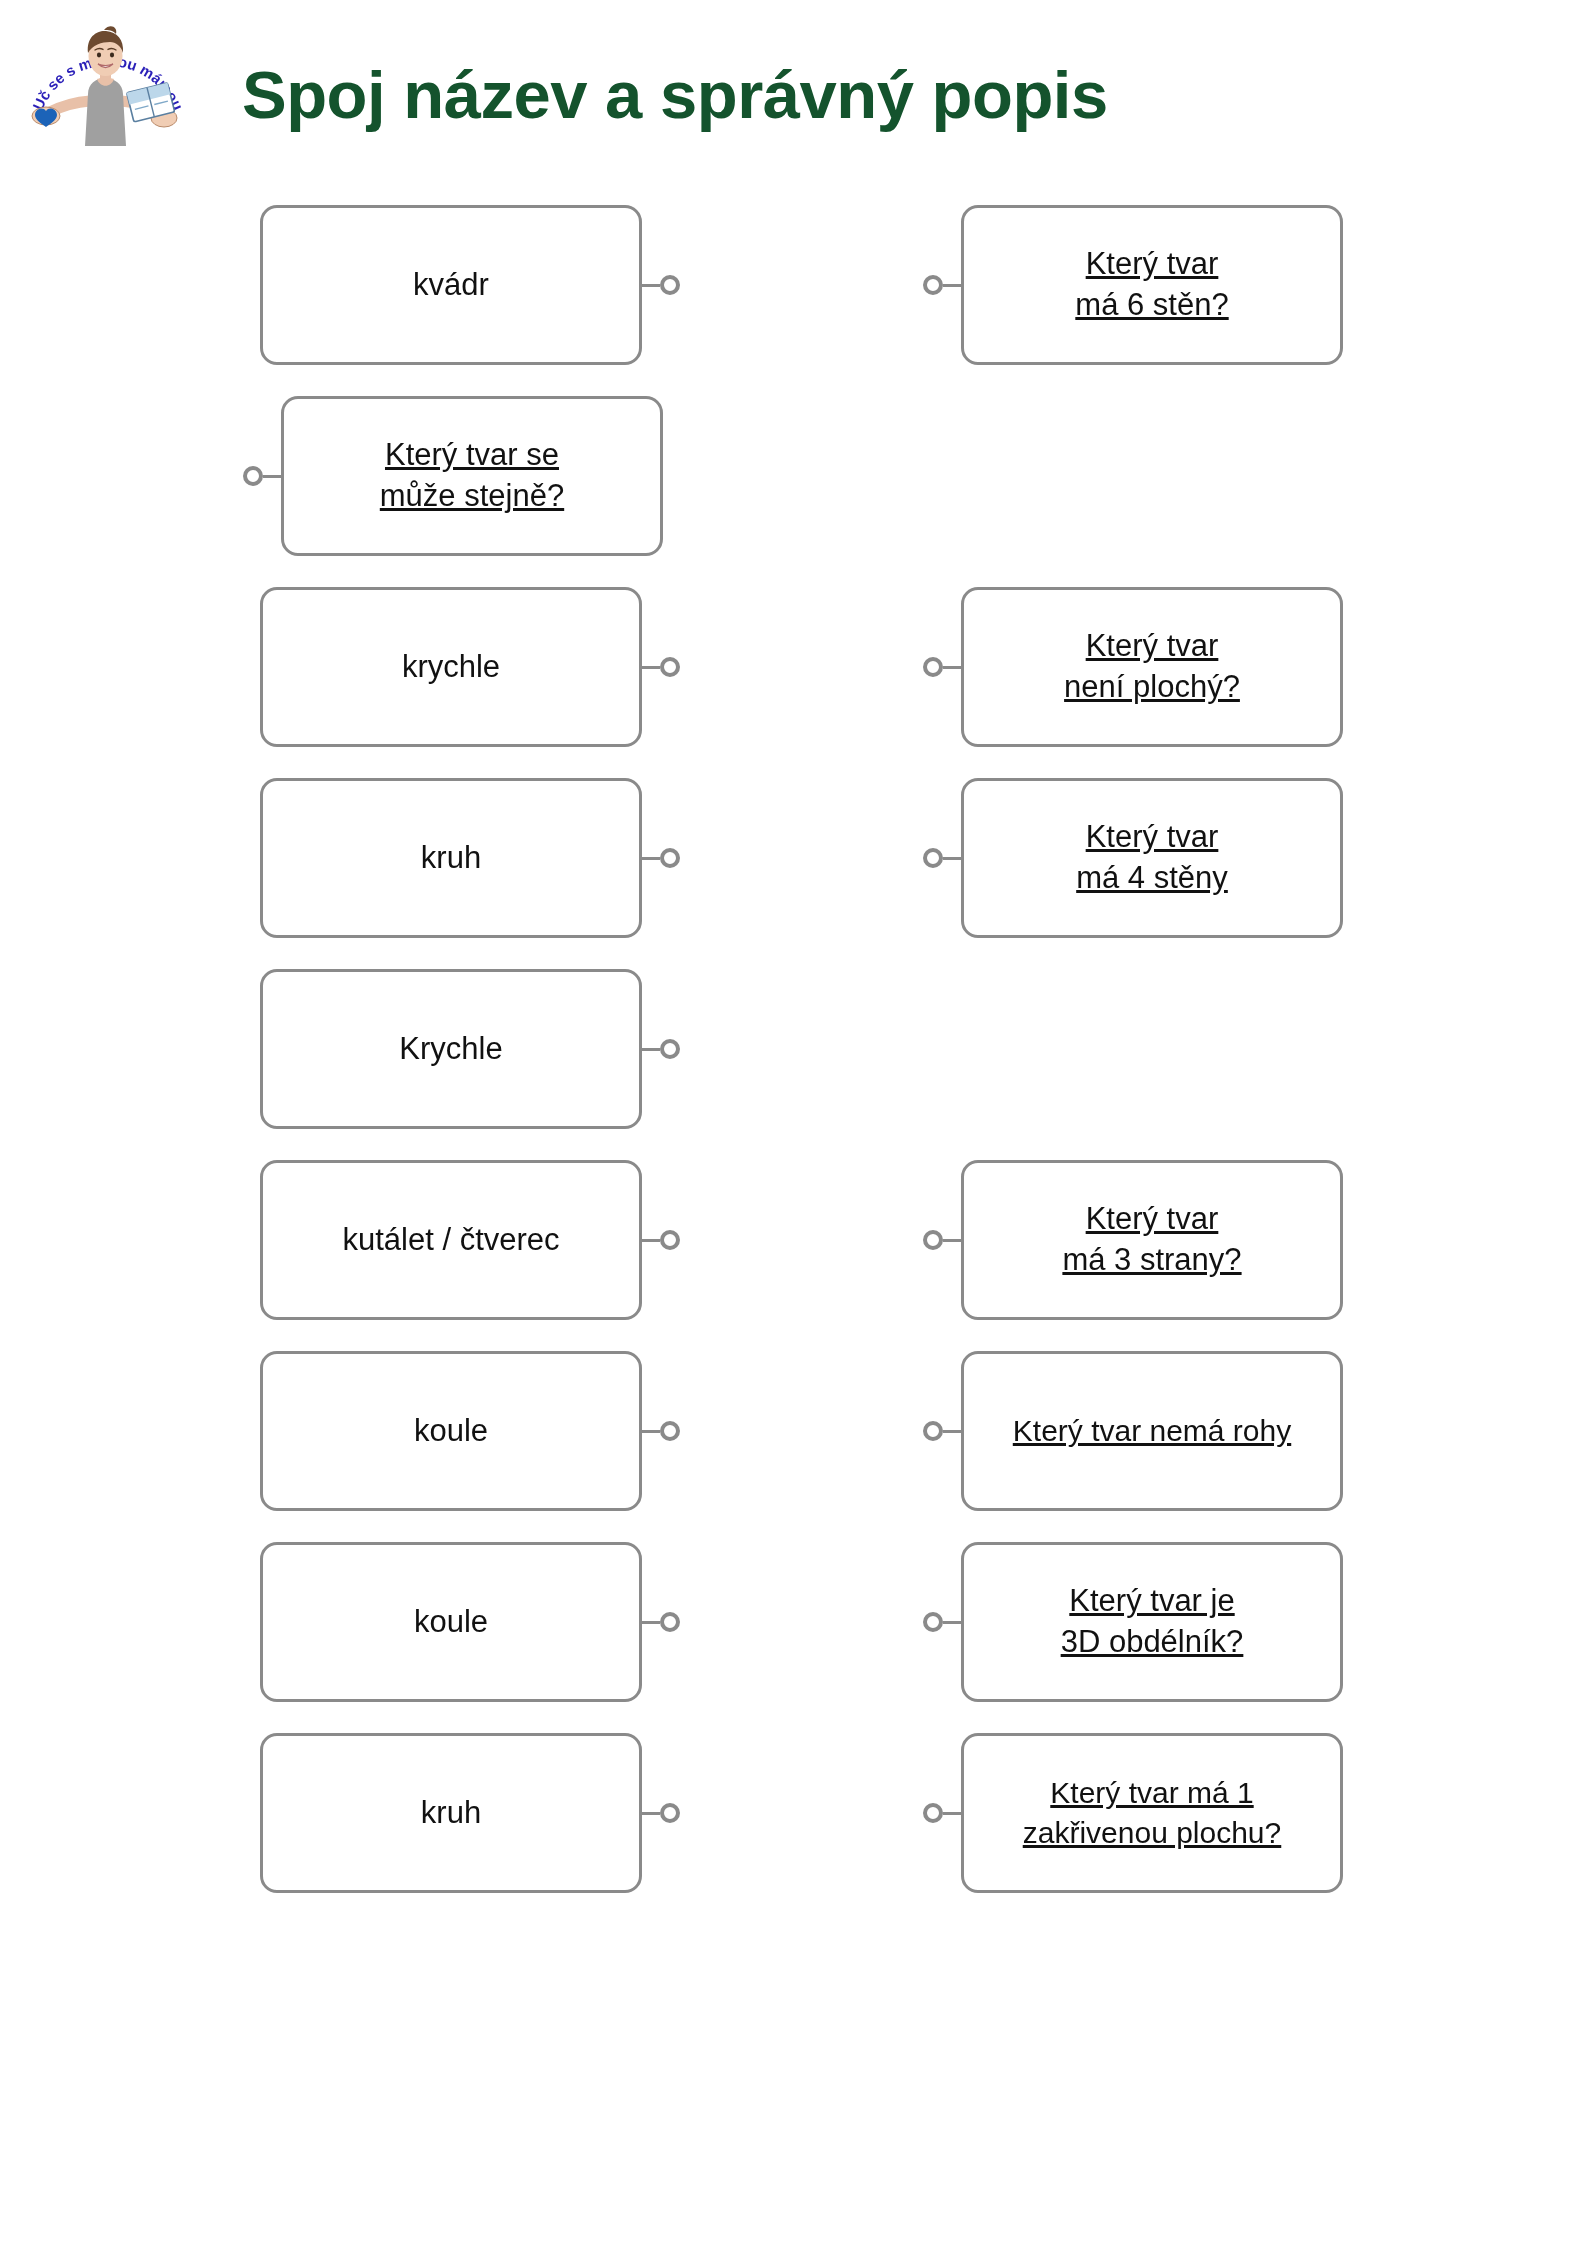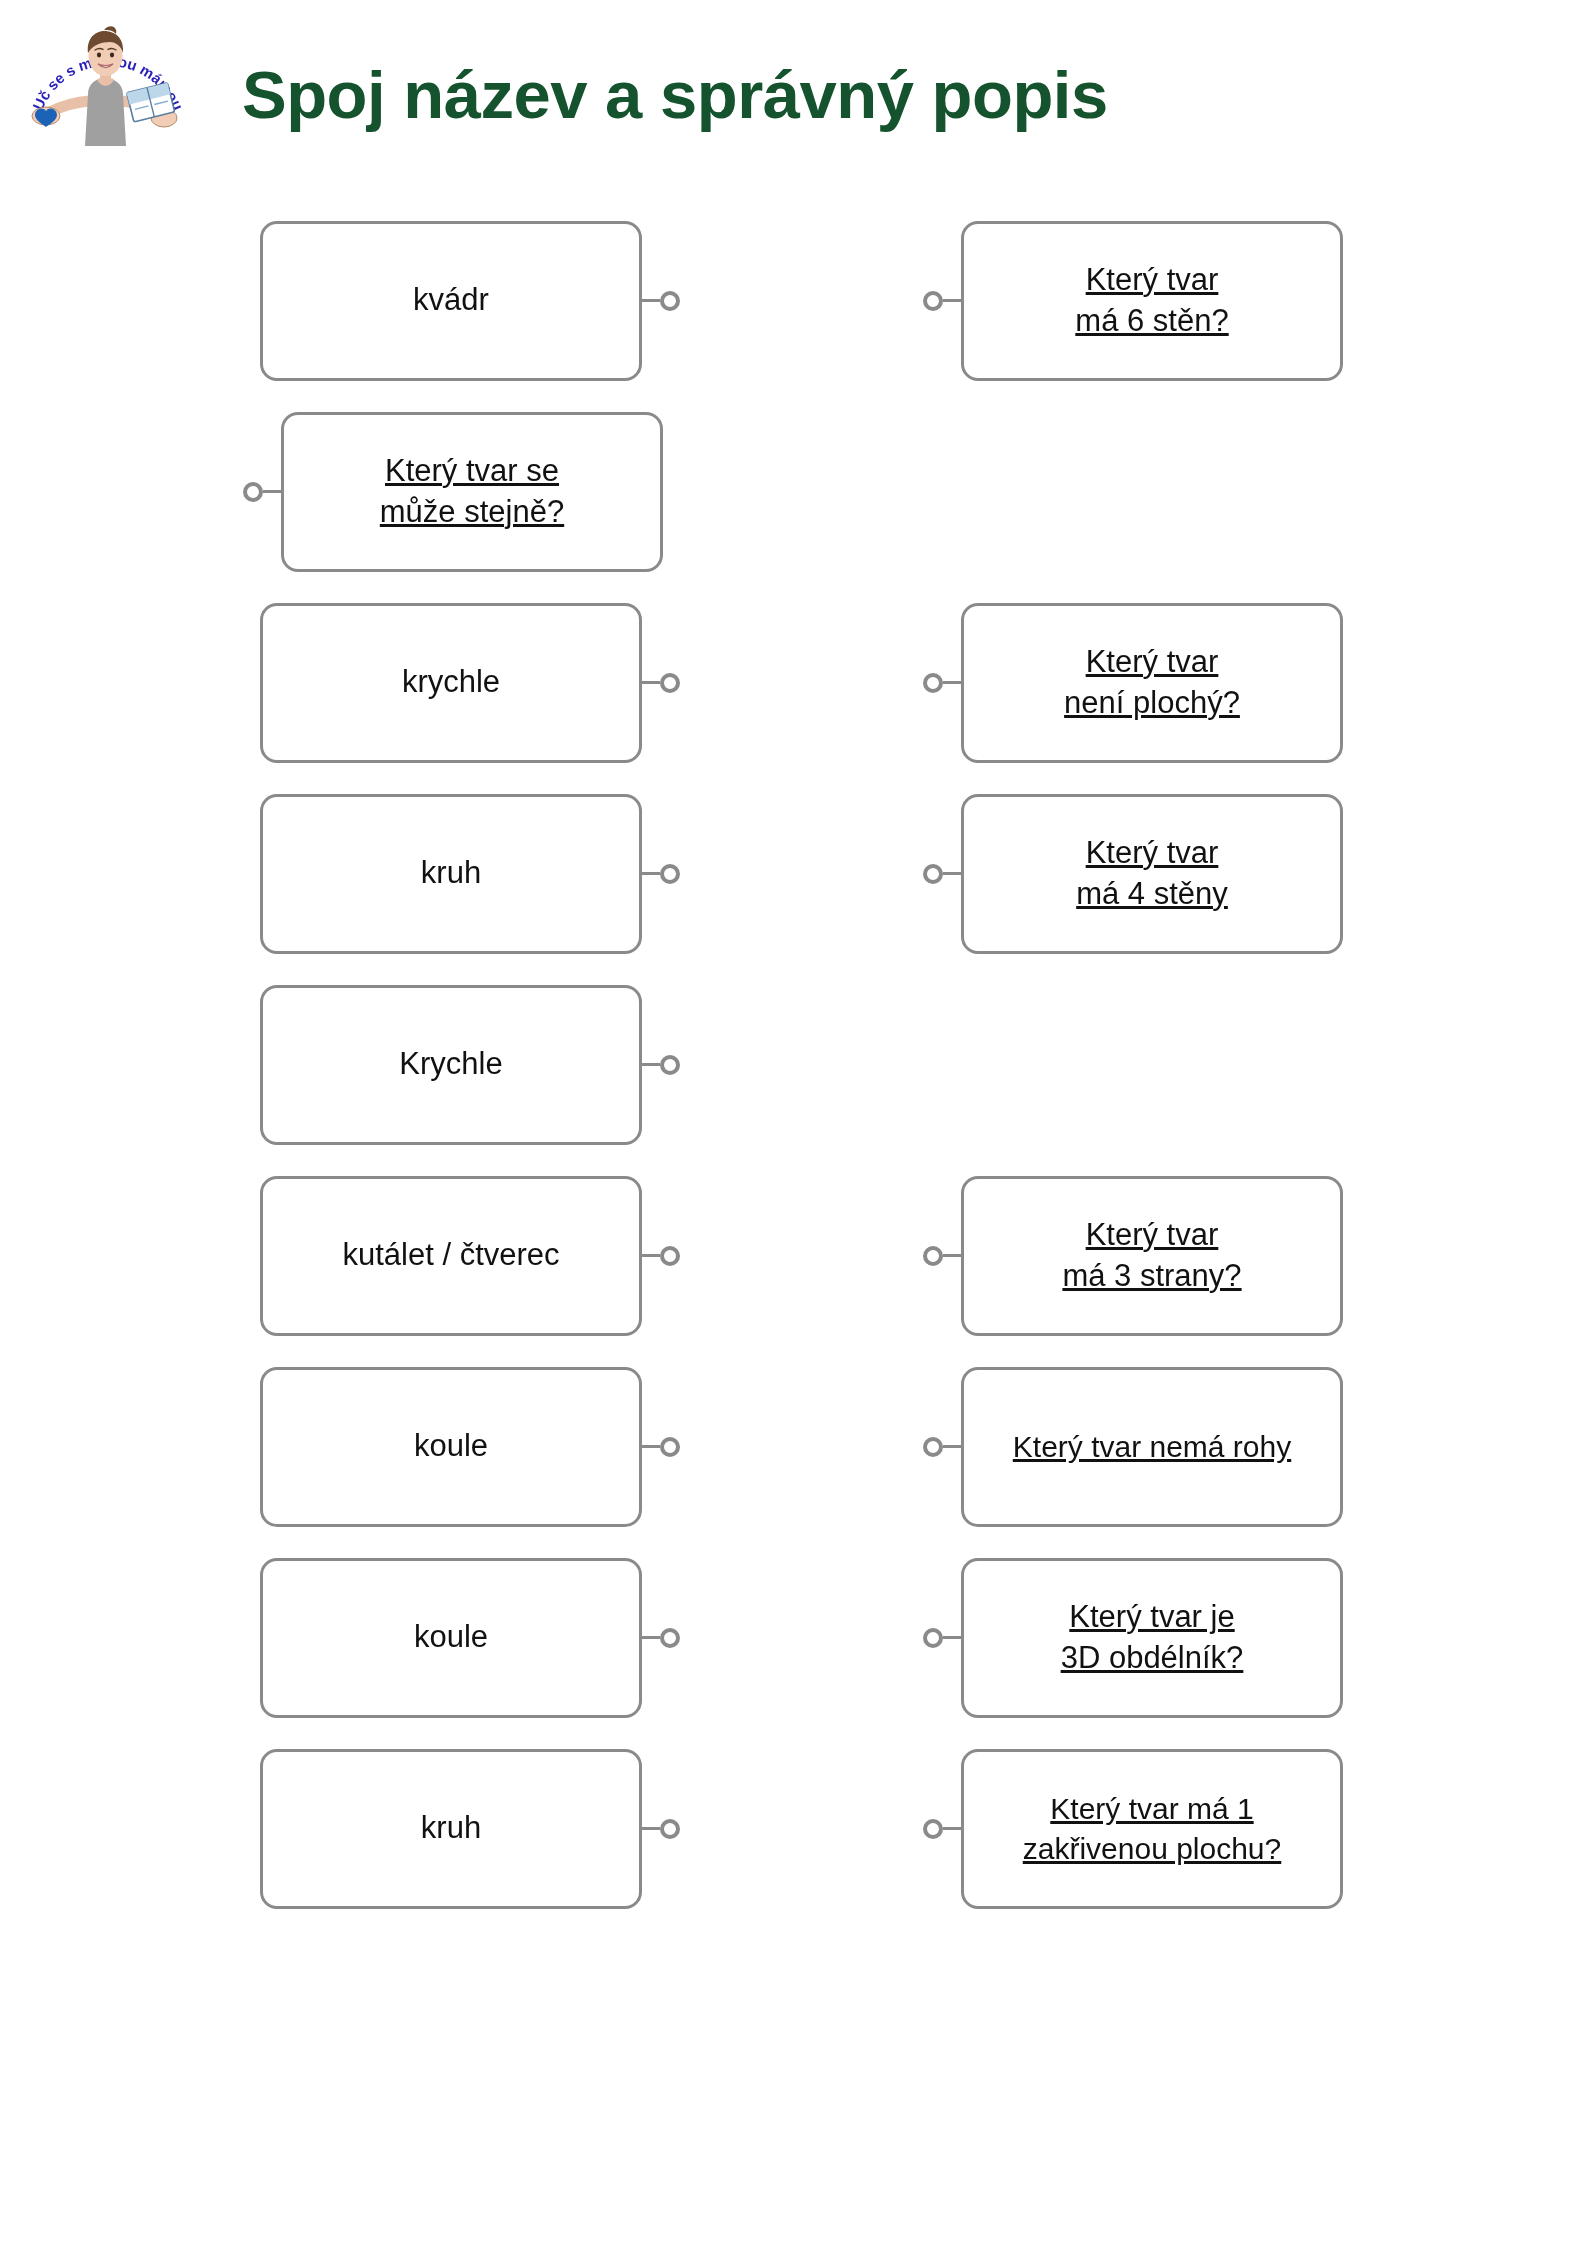--- a/index.html
+++ b/index.html
@@ -40,21 +40,21 @@
 
   
   .match-area {
     position: absolute;
     left: 0;
     top: 205px;
     width: 1587px;
   }
   .match-row {
     display: flex;
-    align-items: center;
+    align-items: flex-start;
     height: 191px;
     width: 1340px;
   }
   .col-left, .col-right {
     display: flex;
     align-items: center;
   }
   .col-left {
     margin-left: 260px;
   }

